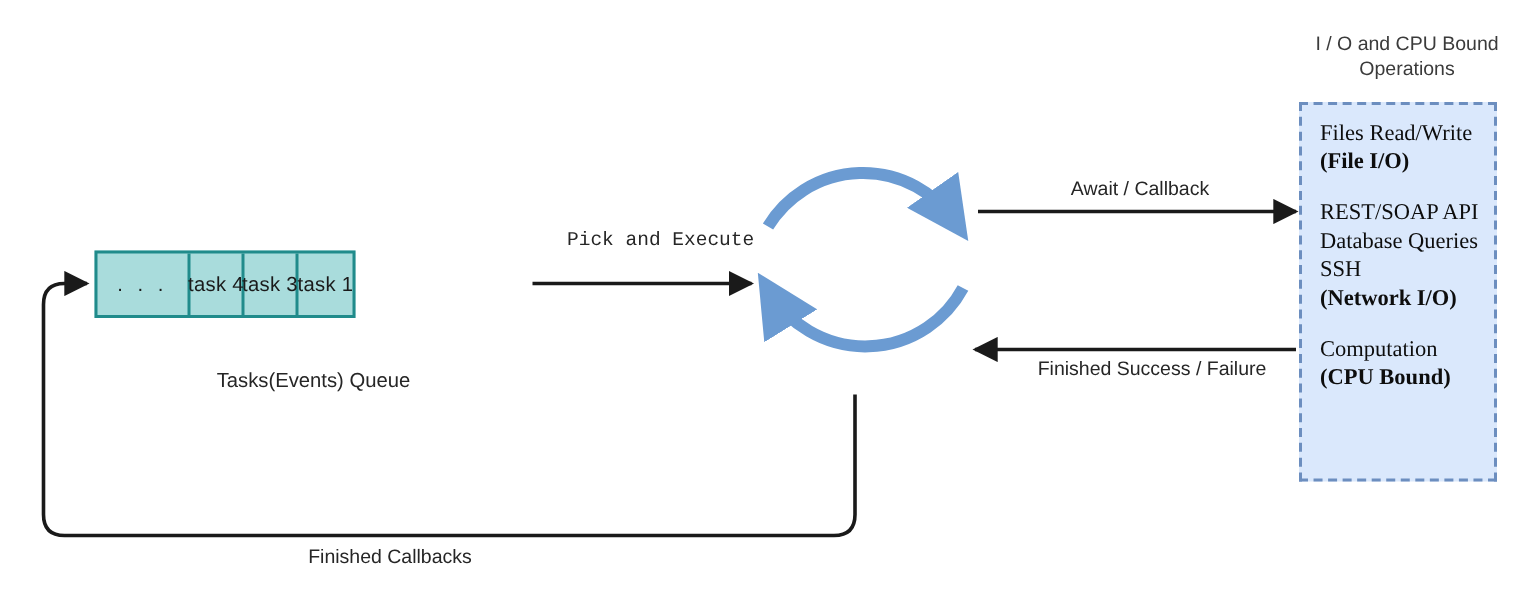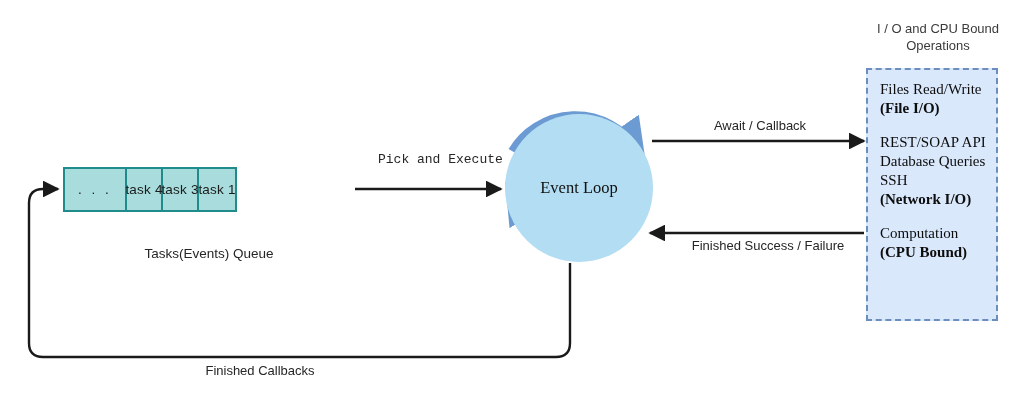--- a/index.html
+++ b/index.html
@@ -159,23 +159,20 @@
   </svg>
 
   <div id="queue">
     <div class="queue-cell first">. . .</div>
     <div class="queue-cell">task 4</div>
     <div class="queue-cell">task 3</div>
     <div class="queue-cell">task 1</div>
   </div>
   <div id="queue-caption">Tasks(Events) Queue</div>
 
-  <div id="event-loop">
-    <span id="event-loop-label">Event Loop</span>
-  </div>
 
   <div id="ops-title">I / O and CPU Bound Operations</div>
 
   <div id="ops-panel">
     <div class="ops-group">
       <div>Files Read/Write</div>
       <b>(File I/O)</b>
     </div>
     <div class="ops-group">
       <div>REST/SOAP API</div>

